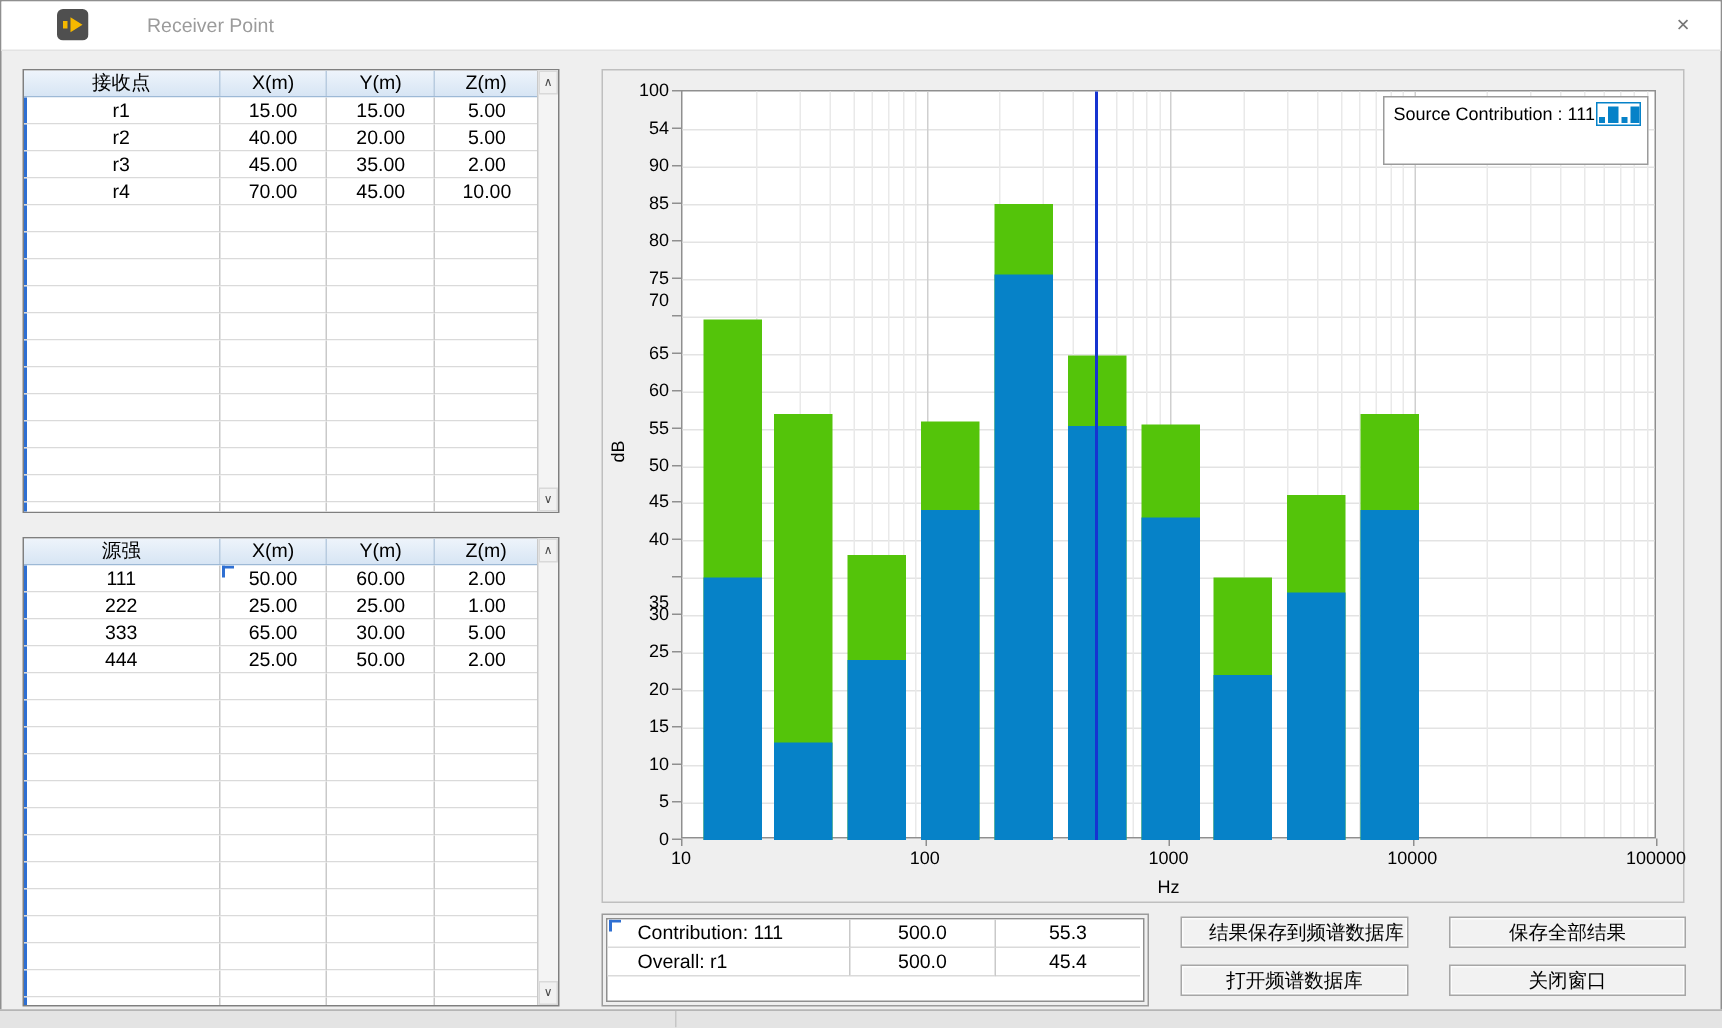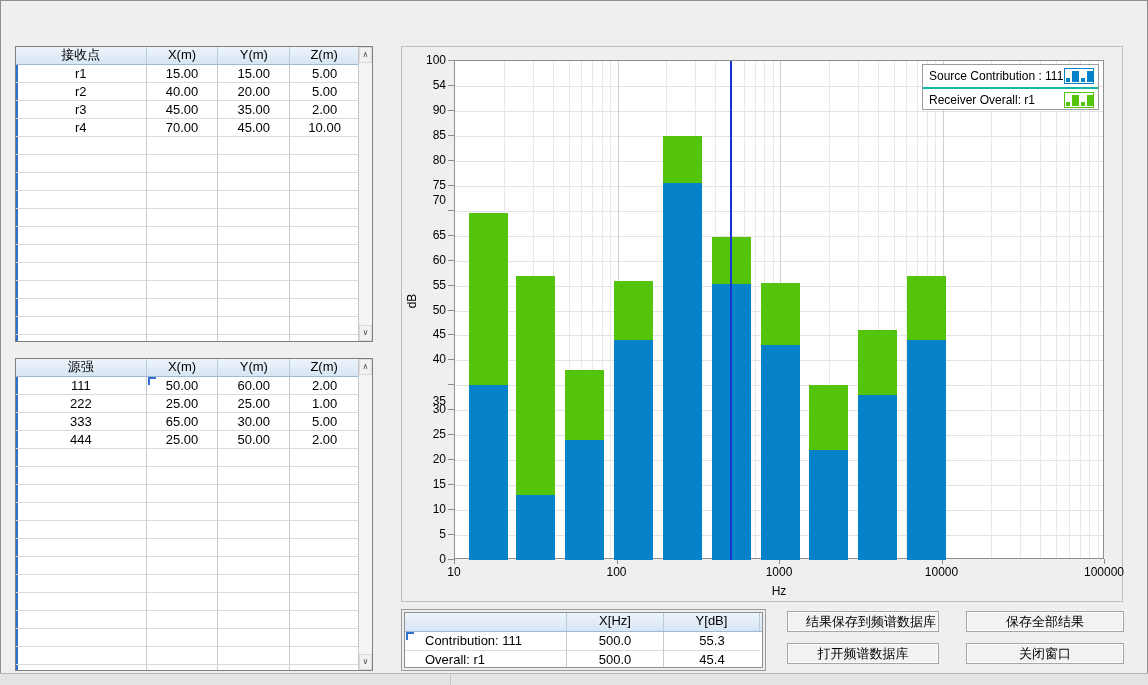--- a/index.html
+++ b/index.html
@@ -79,20 +79,29 @@
   .bottom-strip { position:absolute; left:0; right:0; bottom:0; height:11px; background:#e4e4e4;
                   border-top:1px solid #b5b5b5; }
   .strip-line { position:absolute; top:0; bottom:0; width:1px; background:#c6c6c6; }
 </style>
 </head>
 <body>
 
 <div class="screen">
   <div class="window">
 
+    <div class="titlebar">
+      <svg class="app-icon" viewBox="0 0 21 21">
+        <rect x="0" y="0" width="21" height="21" rx="4" fill="#4f4f4f"></rect>
+        <rect x="4" y="8" width="3" height="5" fill="#f5b800"></rect>
+        <path d="M9 5.5 L17 10.5 L9 15.5 Z" fill="#f5b800"></path>
+      </svg>
+      <div class="title-text">Receiver Point</div>
+      <div class="close-btn">×</div>
+    </div>
 
     <div class="panel" id="receiver-panel">
         <div class="tbl">
           <div class="tbl-row hdr">
             <div class="cell" style="width: 131px;">接收点</div>
             <div class="cell" style="width: 72px;">X(m)</div>
             <div class="cell" style="width: 72px;">Y(m)</div>
             <div class="cell" style="width: 69px;">Z(m)</div>
           </div>
           <div class="tbl-row">
@@ -431,30 +440,20 @@
         <div class="legend-row">
           <div class="legend-label">Source Contribution : 111</div>
           <svg class="legend-icon" width="30" height="16" id="legend-icon-0">
             <rect x="0.5" y="0.5" width="29" height="15" fill="#ffffff" stroke="#0682c8"></rect>
             <rect class="lg-b" x="2" y="10" width="4" height="4" fill="#0682c8"></rect>
             <rect class="lg-b" x="8" y="3" width="7" height="11" fill="#0682c8"></rect>
             <rect class="lg-b" x="17" y="10" width="4" height="4" fill="#0682c8"></rect>
             <rect class="lg-b" x="23" y="3" width="6" height="11" fill="#0682c8"></rect>
           </svg>
         </div>
-        <div class="legend-row">
-          <div class="legend-label">Receiver Overall: r1</div>
-          <svg class="legend-icon" width="30" height="16" id="legend-icon-1">
-            <rect x="0.5" y="0.5" width="29" height="15" fill="#ffffff" stroke="#54c40a"></rect>
-            <rect class="lg-b" x="2" y="10" width="4" height="4" fill="#54c40a"></rect>
-            <rect class="lg-b" x="8" y="3" width="7" height="11" fill="#54c40a"></rect>
-            <rect class="lg-b" x="17" y="10" width="4" height="4" fill="#54c40a"></rect>
-            <rect class="lg-b" x="23" y="3" width="6" height="11" fill="#54c40a"></rect>
-          </svg>
-        </div>
       </div>
     <div class="ytick-label" style="top: 506px;">0</div>
         <div class="ytick-mark" style="top: 512px;"></div>
         <div class="ytick-label" style="top: 481.05px;">5</div>
         <div class="ytick-mark" style="top: 487.05px;"></div>
         <div class="ytick-label" style="top: 456.1px;">10</div>
         <div class="ytick-mark" style="top: 462.1px;"></div>
         <div class="ytick-label" style="top: 431.15px;">15</div>
         <div class="ytick-mark" style="top: 437.15px;"></div>
         <div class="ytick-label" style="top: 406.2px;">20</div>
@@ -498,25 +497,20 @@
         <div class="xtick-label" style="left: 377px;">1000</div>
         <div class="xtick-mark" style="left: 377px;"></div>
         <div class="xtick-label" style="left: 539.5px;">10000</div>
         <div class="xtick-mark" style="left: 539.5px;"></div>
         <div class="xtick-label" style="left: 702px;">100000</div>
         <div class="xtick-mark" style="left: 702px;"></div>
       </div>
 
     <div id="cursor-panel">
       <div class="ctbl" id="cursor-table">
-          <div class="tbl-row hdr">
-            <div class="cell" style="width: 162px;"></div>
-            <div class="cell" style="width: 97px;">X[Hz]</div>
-            <div class="cell" style="width: 96px;">Y[dB]</div>
-          </div>
           <div class="tbl-row">
             <div class="cell left cell-focus" style="width: 162px;">Contribution: 111</div>
             <div class="cell" style="width: 97px;">500.0</div>
             <div class="cell" style="width: 96px;">55.3</div>
           </div>
           <div class="tbl-row">
             <div class="cell left" style="width: 162px;">Overall: r1</div>
             <div class="cell" style="width: 97px;">500.0</div>
             <div class="cell" style="width: 96px;">45.4</div>
           </div>

